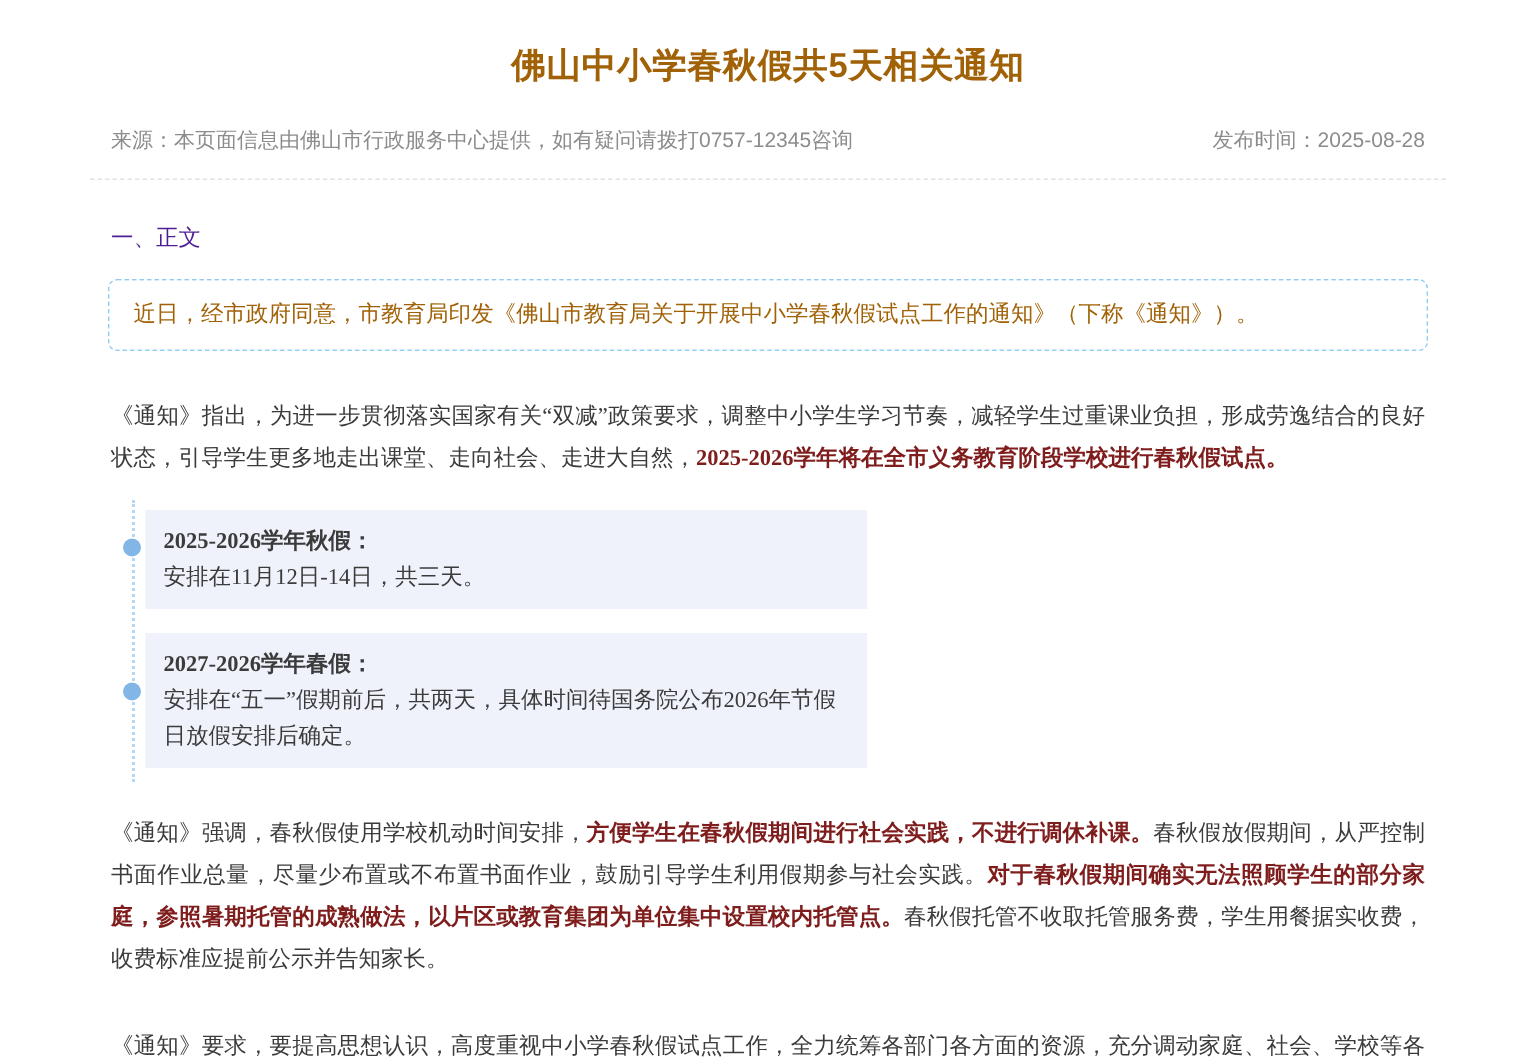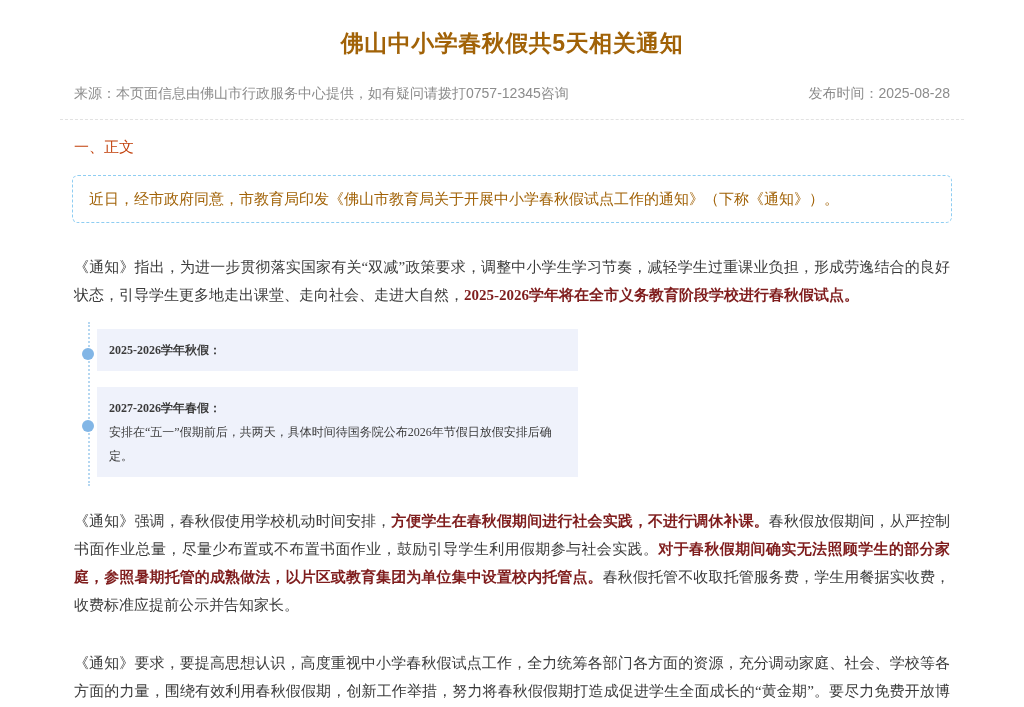--- a/index.html
+++ b/index.html
@@ -30,25 +30,25 @@
     align-items: flex-start;
     margin-top: 26px;
     padding: 0 14px 16px 14px;
     border-bottom: 1px dashed #e2e2e2;
     font-family: "Liberation Sans", "DejaVu Sans", sans-serif;
     font-size: 14px;
     color: #8c8c8c;
   }
 
   .section-title {
-    margin-top: 18px;
+    margin-top: 29px;
     padding: 0 14px;
     font-family: "Liberation Sans", "DejaVu Sans", sans-serif;
     font-size: 15px;
-    color: #c2410c;
+    color: #4c1d95;
   }
 
   .quote-box {
     margin: 18px 12px 0 12px;
     border: 1px dashed #8ecdf2;
     border-radius: 6px;
     padding: 12px 16px;
     font-size: 15px;
     line-height: 22px;
     color: #a16207;
@@ -75,21 +75,21 @@
     top: -7px;
     bottom: -9px;
     border-left: 2px dotted #b5d7f1;
   }
   .timeline-item {
     position: relative;
     margin-left: 9px;
     width: 481px;
     background: #eff2fb;
     padding: 9px 16px 9px 12px;
-    font-size: 12px;
+    font-size: 15px;
     line-height: 24px;
     color: #3b3b3b;
   }
   .timeline-item + .timeline-item { margin-top: 16px; }
   .timeline-item .dot {
     position: absolute;
     left: -15px;
     width: 12px;
     height: 12px;
     border-radius: 50%;
@@ -118,20 +118,21 @@
   </div>
 
   <p class="para">
     <span>《通知》指出，为进一步贯彻落实国家有关“双减”政策要求，调整中小学生学习节奏，减轻学生过重课业负担，形成劳逸结合的良好状态，引导学生更多地走出课堂、走向社会、走进大自然，</span><span class="red">2025-2026学年将在全市义务教育阶段学校进行春秋假试点。</span>
   </p>
 
   <div class="timeline">
     <div class="timeline-item item-0">
       <span class="dot"></span>
       <div class="timeline-item-title">2025-2026学年秋假：</div>
+      <div class="timeline-item-desc">安排在11月12日-14日，共三天。</div>
     </div>
     <div class="timeline-item item-1">
       <span class="dot"></span>
       <div class="timeline-item-title">2027-2026学年春假：</div>
       <div class="timeline-item-desc">安排在“五一”假期前后，共两天，具体时间待国务院公布2026年节假日放假安排后确定。</div>
     </div>
   </div>
 
   <p class="para">
     <span>《通知》强调，春秋假使用学校机动时间安排，</span><span class="red">方便学生在春秋假期间进行社会实践，不进行调休补课。</span><span>春秋假放假期间，从严控制书面作业总量，尽量少布置或不布置书面作业，鼓励引导学生利用假期参与社会实践。</span><span class="red">对于春秋假期间确实无法照顾学生的部分家庭，参照暑期托管的成熟做法，以片区或教育集团为单位集中设置校内托管点。</span><span>春秋假托管不收取托管服务费，学生用餐据实收费，收费标准应提前公示并告知家长。</span>

